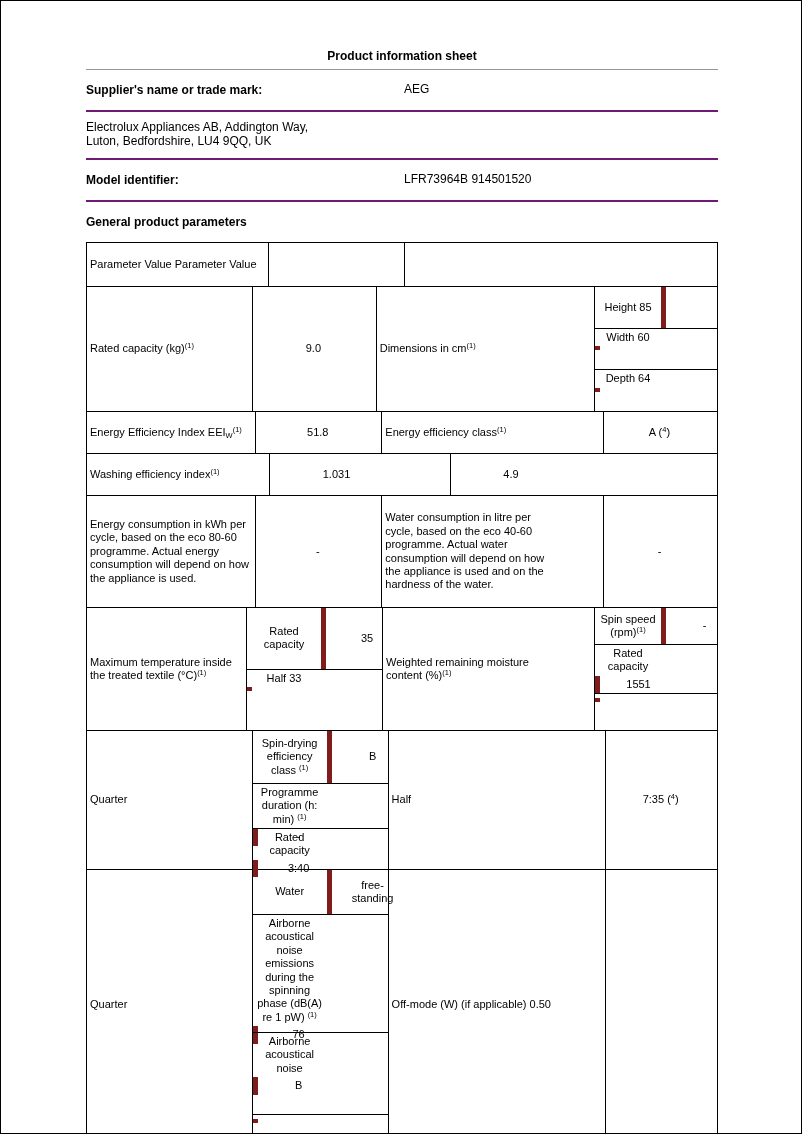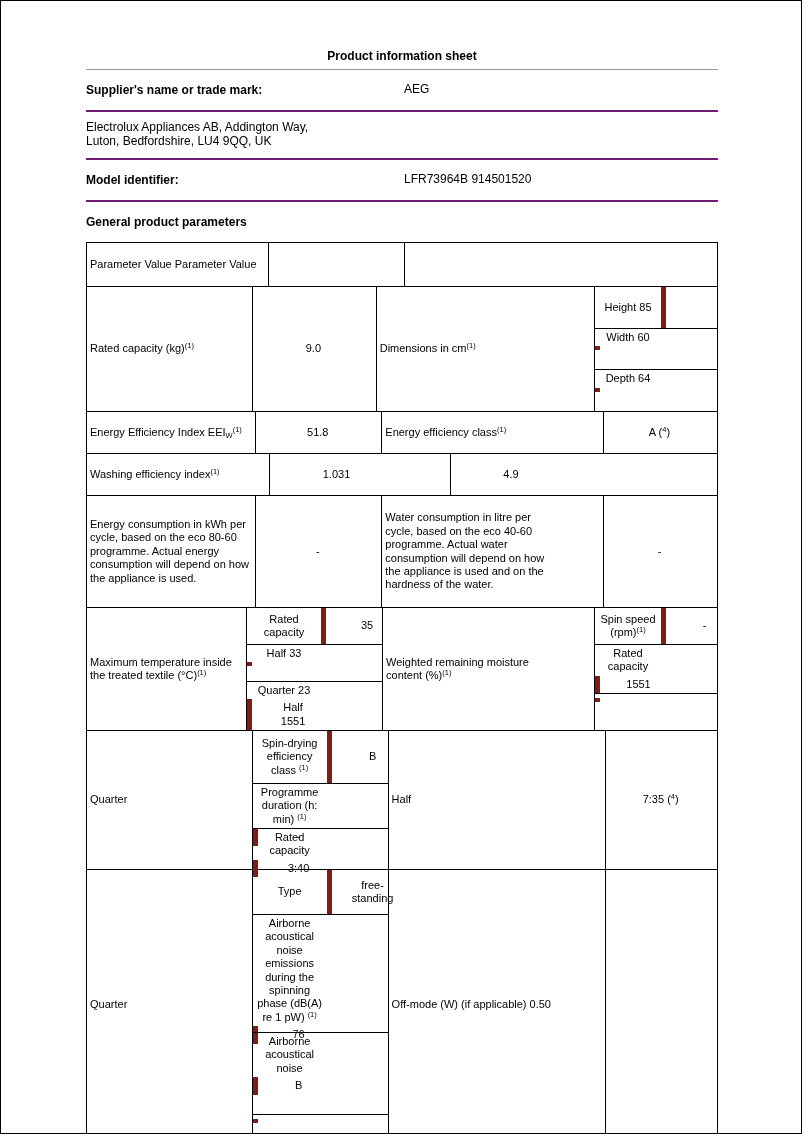--- a/index.html
+++ b/index.html
@@ -138,24 +138,20 @@
         </div>
         <div class="cell c2 nopad">
           <div class="subrow">
             <div class="subcell c2a">Rated capacity</div>
             <div class="subcell c2b">35</div>
           </div>
           <div class="subrow">
             <div class="subcell c2a">Half 33</div>
             <div class="subcell c2b"></div>
           </div>
-          <div class="subrow">
-            <div class="subcell c2a">Quarter 23</div>
-            <div class="subcell c2b">Half 1551</div>
-          </div>
         </div>
         <div class="cell c3">
           <span><span>Weighted remaining moisture content (%)</span><span class="sup">(1)</span></span>
         </div>
         <div class="cell c4 nopad">
           <div class="subrow">
             <div class="subcell c4a">
               <span><span>Spin speed (rpm)</span><span class="sup">(1)</span></span>
             </div>
             <div class="subcell c4b">-</div>
@@ -194,21 +190,21 @@
         <div class="cell c3">Half</div>
         <div class="cell c4 center">
           <span><span>7:35 (</span><span class="sup">4</span><span>)</span></span>
         </div>
       </div>
 
       <div class="trow r8">
         <div class="cell c1">Quarter</div>
         <div class="cell c2 nopad">
           <div class="subrow sh44">
-            <div class="subcell c2a">Type</div>
+            <div class="subcell c2a">Water</div>
             <div class="subcell c2b">free-standing</div>
           </div>
           <div class="subrow sh118">
             <div class="subcell c2a">
               <span><span>Airborne acoustical noise emissions during the spinning phase (dB(A) re 1 pW)</span> <span class="sup">(1)</span></span>
             </div>
             <div class="subcell c2b">76</div>
           </div>
           <div class="subrow sh82">
             <div class="subcell c2a">Airborne acoustical noise</div>

